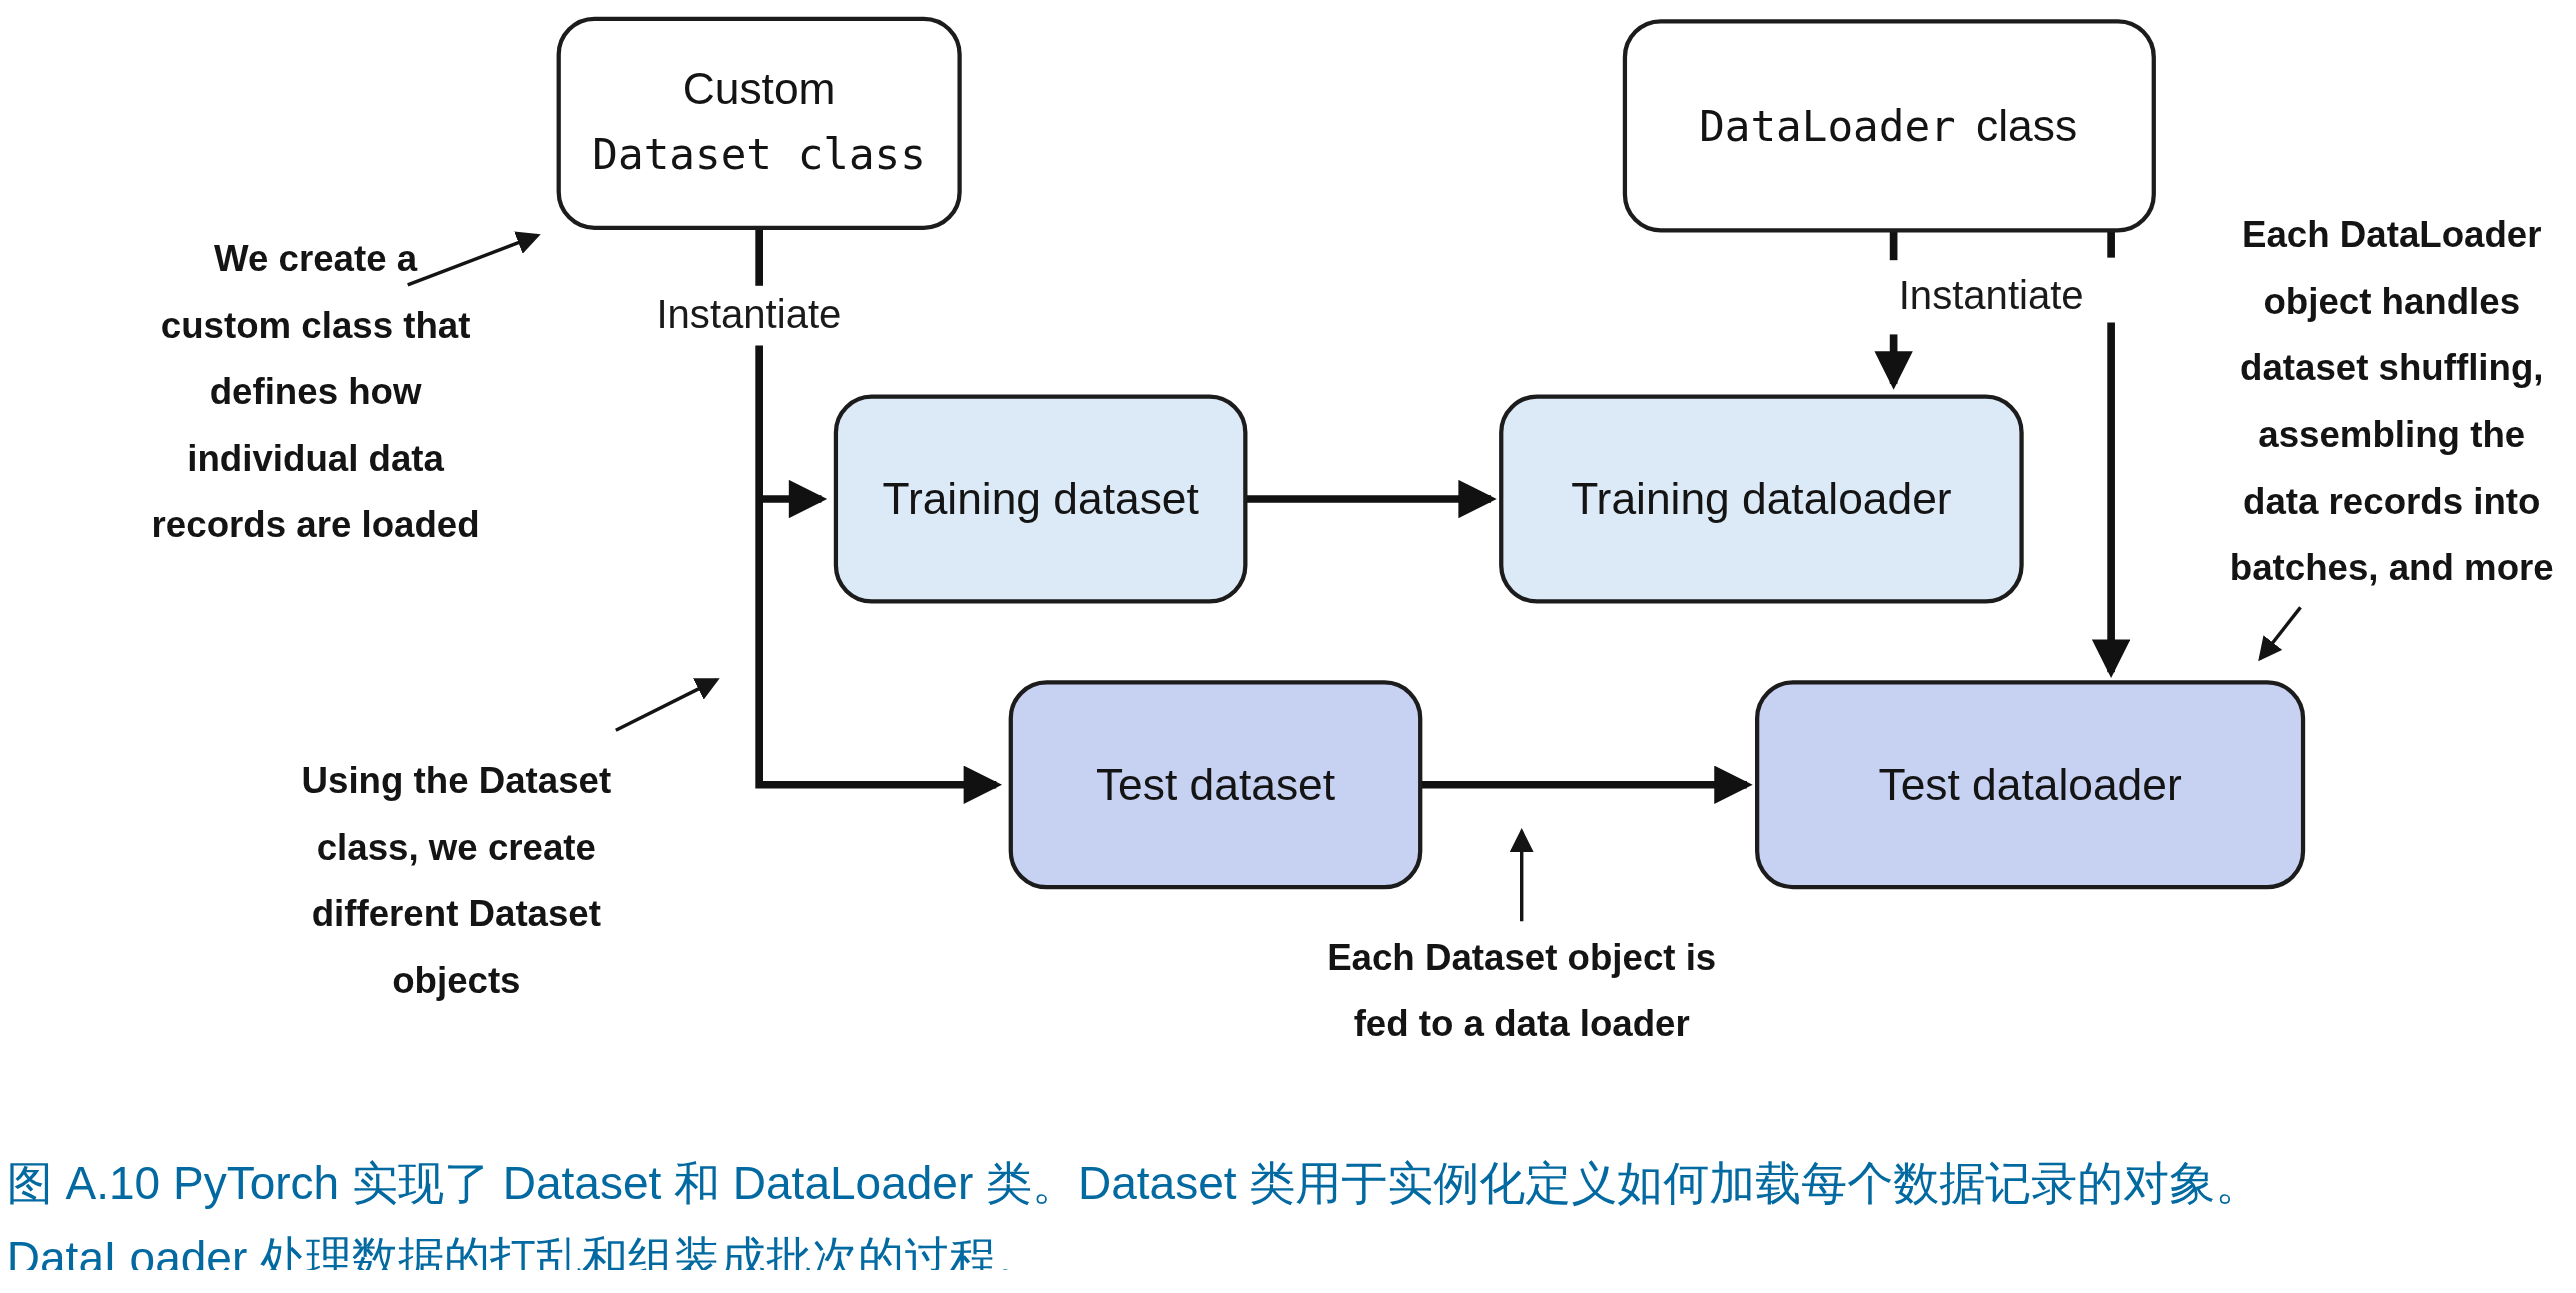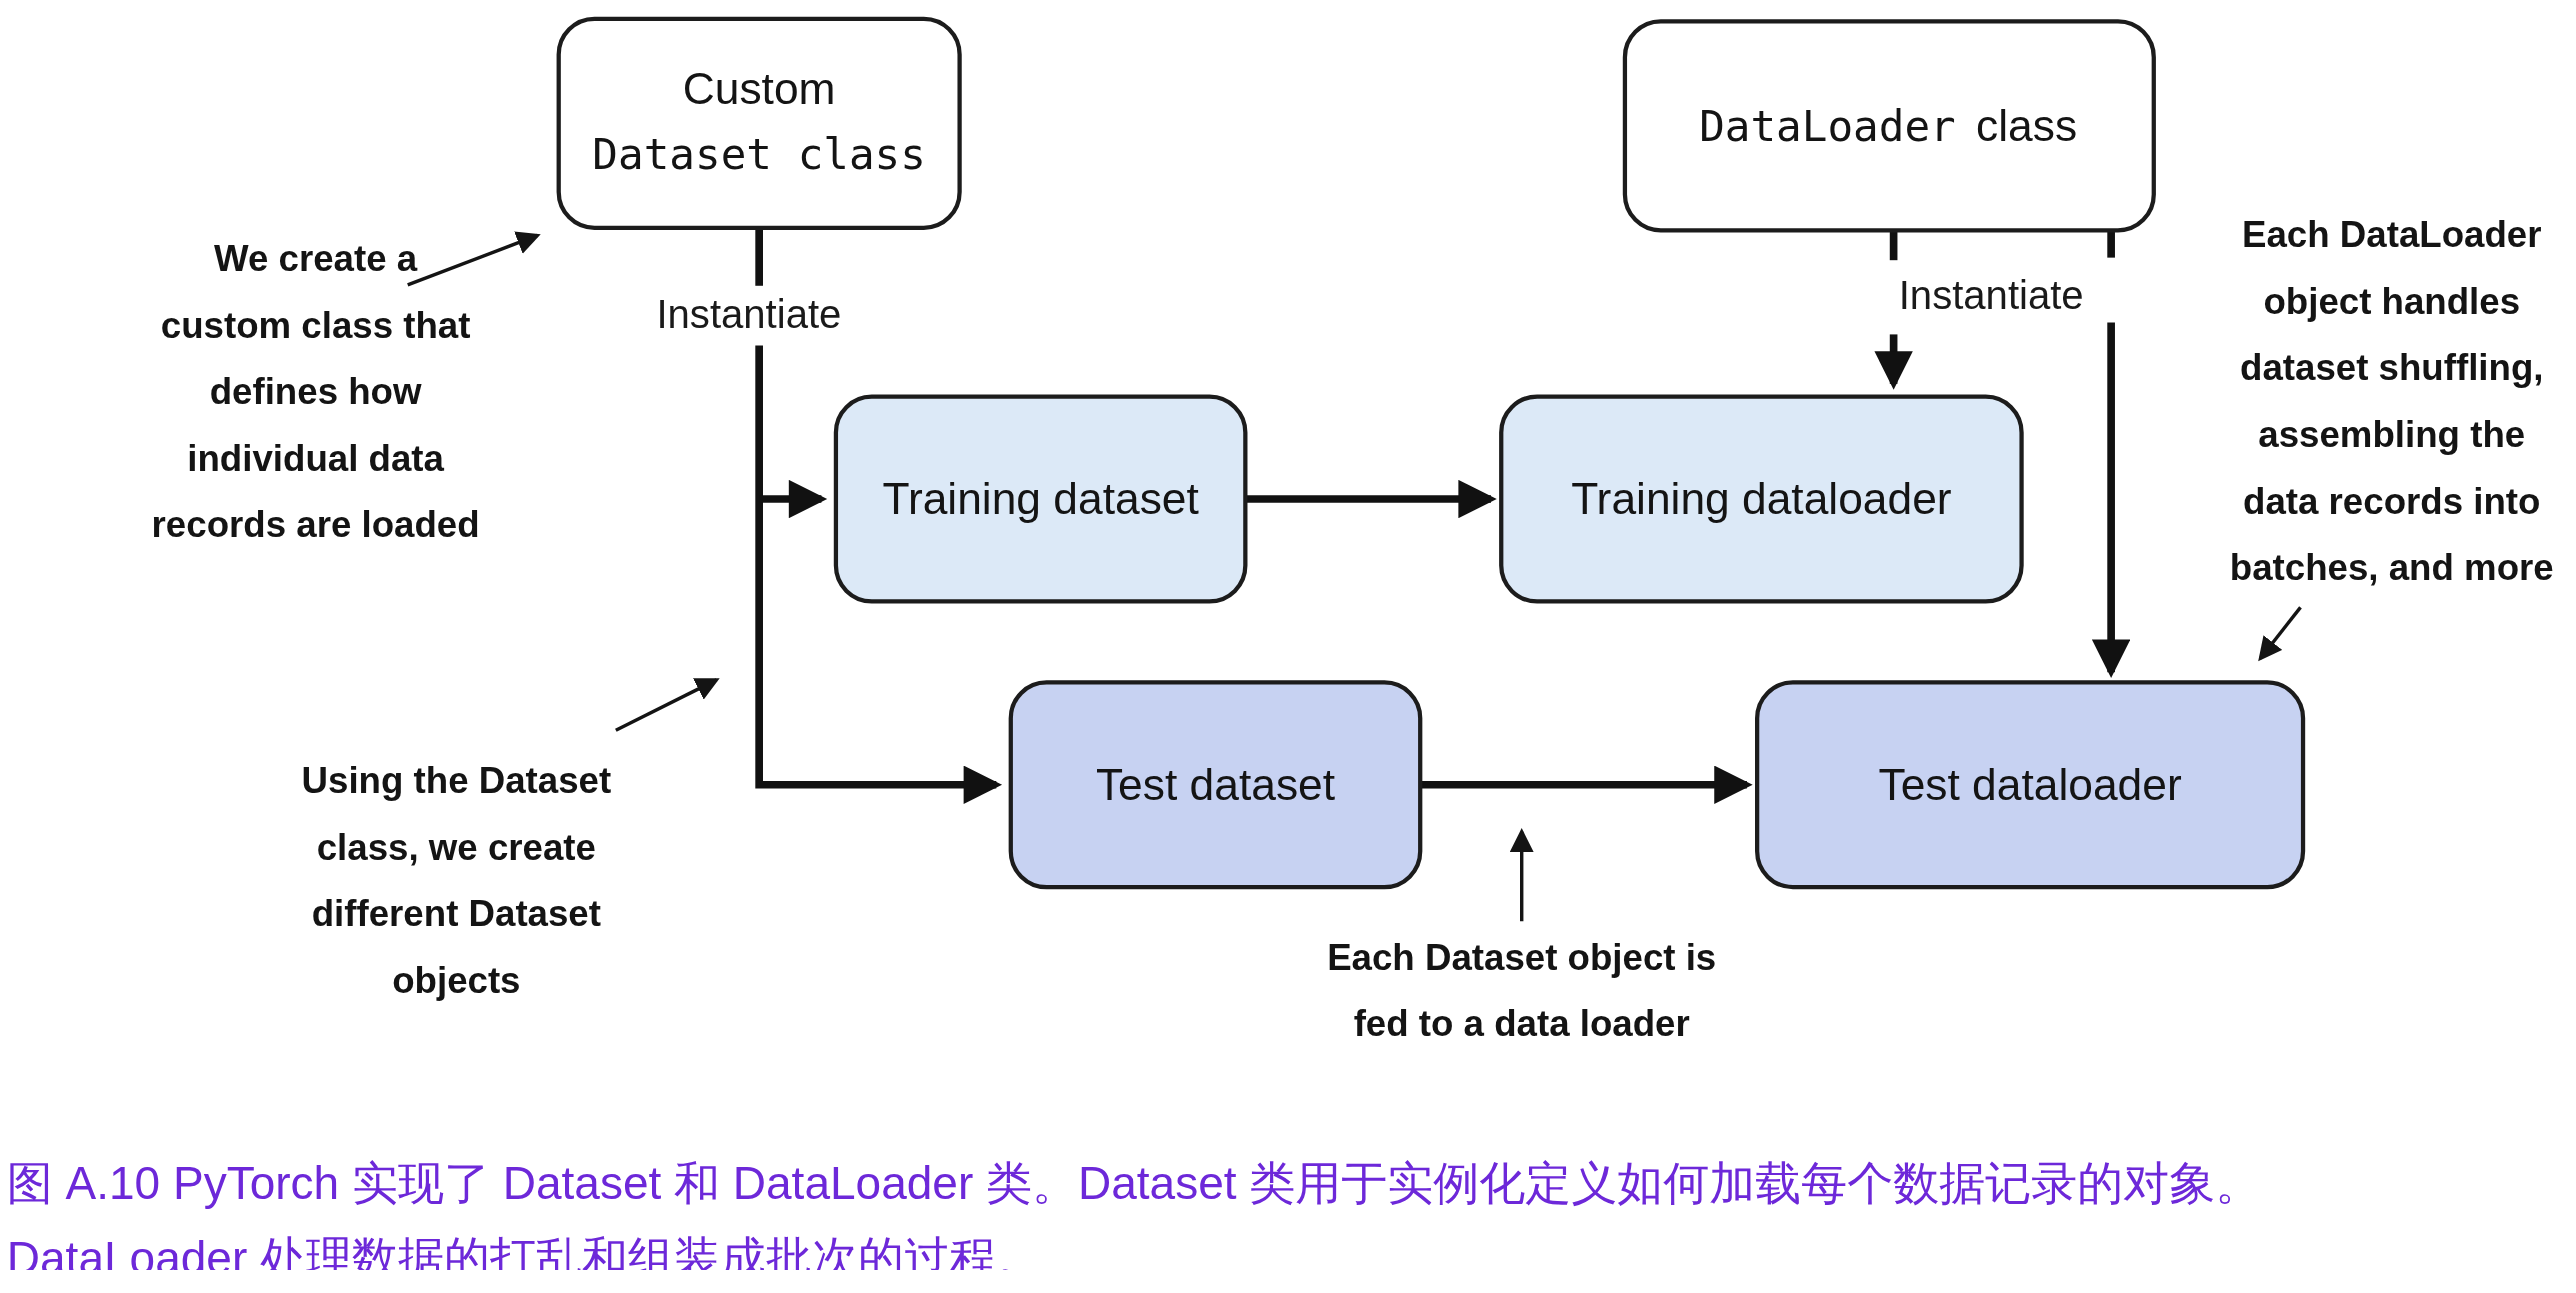--- a/index.html
+++ b/index.html
@@ -3,21 +3,21 @@
 <meta charset="utf-8">
 <style>
   html,body{margin:0;padding:0;background:#ffffff;}
   .page{position:relative;width:2576px;height:1270px;background:#ffffff;overflow:hidden;
         font-family:"Liberation Sans",sans-serif;}
   svg{position:absolute;left:0;top:0;}
   .box-label{font-family:"Liberation Sans",sans-serif;font-size:52px;fill:#141414;}
   .code-label{font-family:"DejaVu Sans Mono",monospace;font-size:50px;fill:#141414;}
   .edge-label{font-family:"Liberation Sans",sans-serif;font-size:47px;fill:#1a1a1a;}
   .ann{font-family:"Liberation Sans",sans-serif;font-weight:700;font-size:43px;fill:#141414;}
-  .caption-line{position:absolute;left:6.8px;font-size:46px;color:#6d28d9;
+  .caption-line{position:absolute;left:6.8px;font-size:46px;color:#0369a1;
                 font-family:"Liberation Sans",sans-serif;white-space:nowrap;}
   .cap1{top:1153px;}
   .cap2{top:1228px;text-decoration:underline;}
 </style>
 </head>
 <body>
 
 <div class="page">
 
   <svg width="2576" height="1126" viewBox="0 0 3020 1320">

